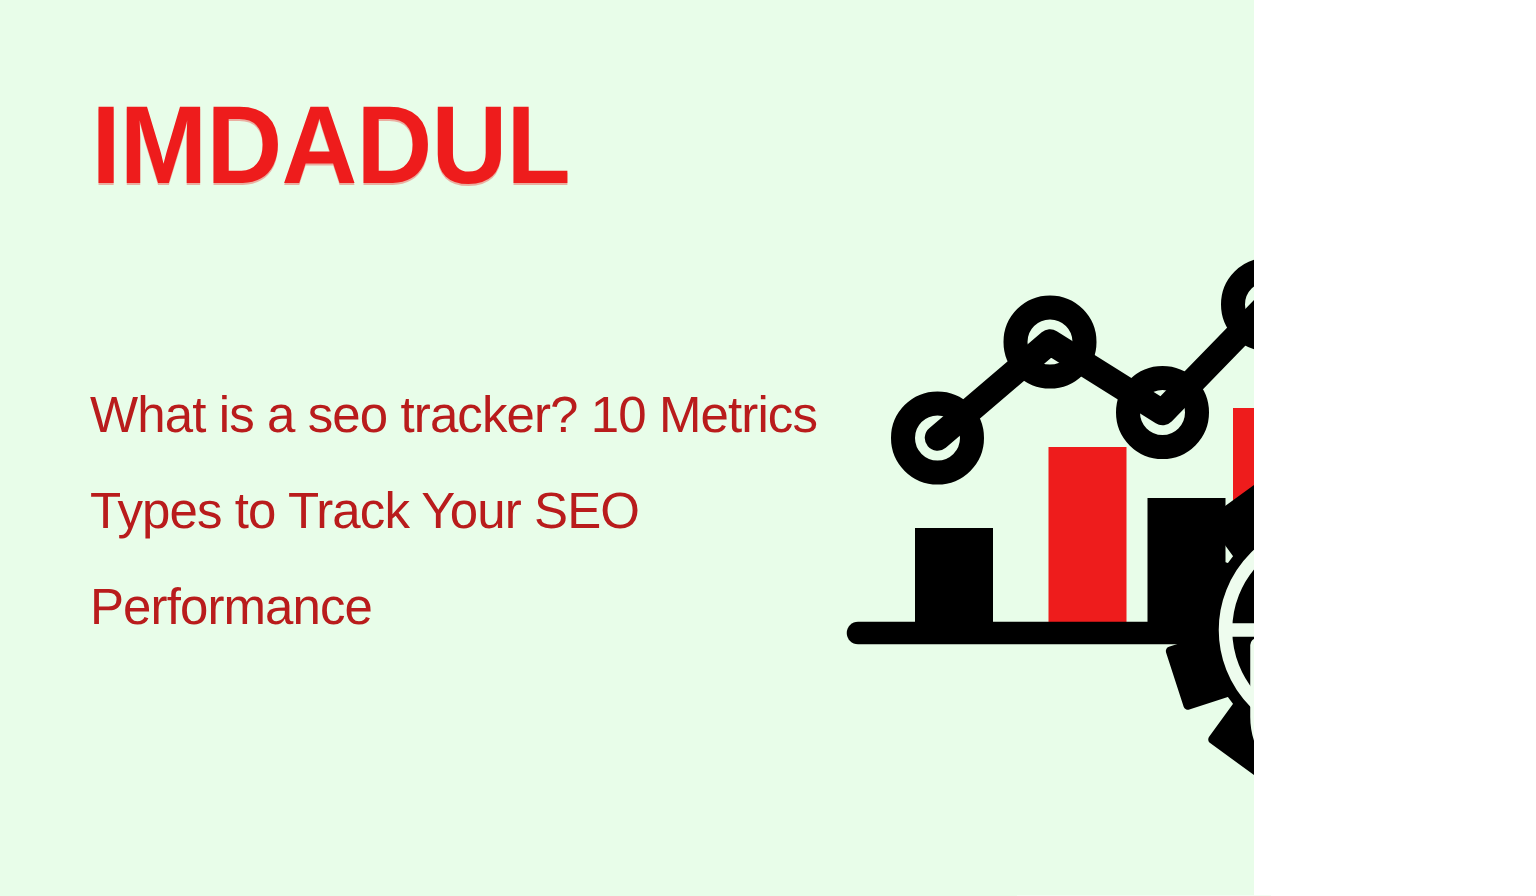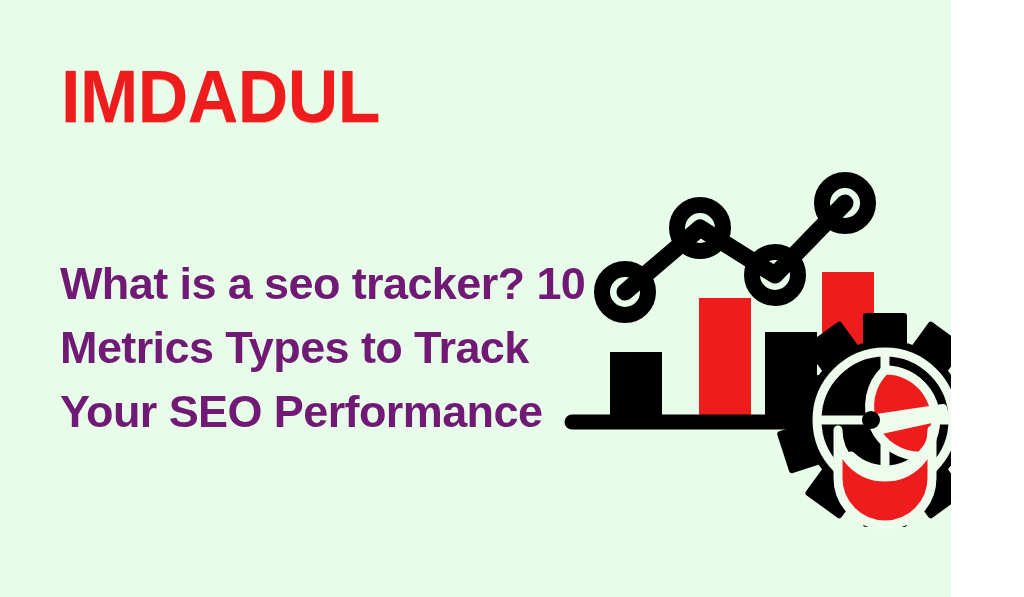--- a/index.html
+++ b/index.html
@@ -8,21 +8,21 @@
     padding: 0;
   }
   body {
     width: 1024px;
     height: 597px;
     overflow: hidden;
     font-family: "Liberation Sans", sans-serif;
   }
   #banner {
     position: relative;
-    width: 951px;
+    width: 836px;
     height: 597px;
     background: #e8fde9;
     overflow: hidden;
   }
 
   
   #brand {
     position: absolute;
     left: 61px;
     top: 56px;
@@ -38,25 +38,25 @@
     text-shadow: 0 1px 0 rgba(238,28,28,0.35);
   }
 
   
   #headline {
     position: absolute;
     left: 60px;
     top: 222px;
     width: 540px;
     font-family: "Liberation Sans", sans-serif;
-    font-weight: 700;
-    font-size: 45px;
+    font-weight: 400;
+    font-size: 34px;
     line-height: 64px;
     letter-spacing: -0.6px;
-    color: #701a75;
+    color: #b91c1c;
     white-space: pre-line;
   }
 
   
   #illustration {
     position: absolute;
     left: 560px;
     top: 160px;
     width: 440px;
     height: 390px;

